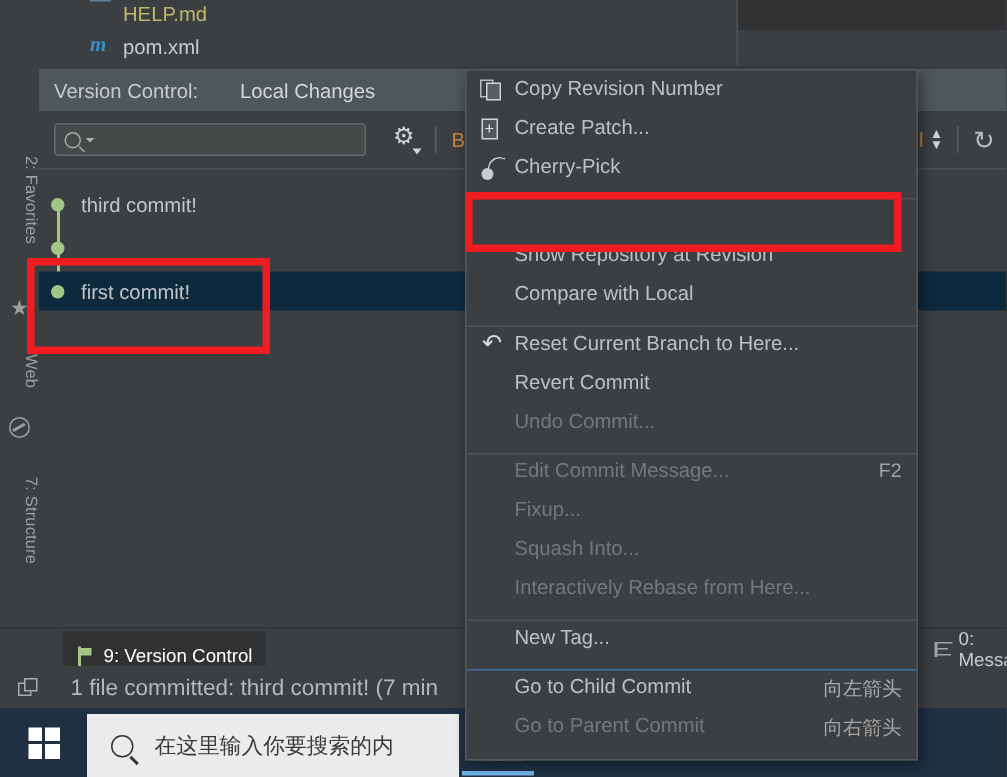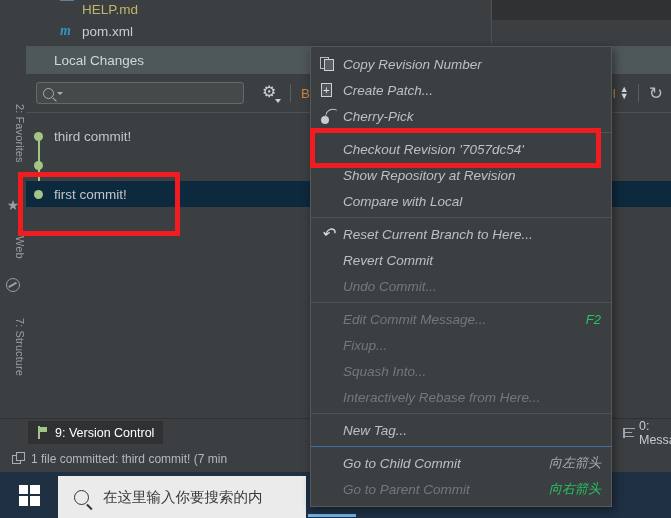--- a/index.html
+++ b/index.html
@@ -421,22 +421,22 @@
   .status-ico:after {
     content:"";
     position:absolute;
     left:4px; top:0px;
     width:9px; height:9px;
     border:1.4px solid #a9adaf;
     box-sizing:border-box;
     background:#3c3f41;
   }
   .status-text {
-    margin-left: 5px;
-    font-size: 12px;
+    margin-left: 21px;
+    font-size: 15px;
     color: #b4b8ba;
     white-space: nowrap;
     overflow: hidden;
   }
 
   
   .taskbar {
     position: absolute;
     left: 0; top: 472px;
     width: 671px; height: 46px;
@@ -543,45 +543,44 @@
     background: #3c3f41;
     border: 1px solid #55595b;
     box-shadow: 2px 3px 9px rgba(0,0,0,0.45);
     padding: 4px 0 4px 0;
     box-sizing: border-box;
     z-index: 40;
   }
   .mi {
     height: 26px;
     display: flex;
-    align-items: center;
+    align-items: flex-start;
     padding-left: 8px;
     box-sizing: border-box;
     position: relative;
-    font-style: italic;
   }
   .mi .mi-ico {
     width: 18px; height: 18px;
     margin-right: 6px;
     flex: 0 0 auto;
     position: relative;
   }
   .mi .mi-label {
     font-size: 13.5px;
     color: #bcc0c2;
     white-space: nowrap;
   }
   .mi.disabled .mi-label { color: #73787a; }
   .mi .mi-accel {
     position: absolute;
     right: 10px;
     font-size: 13px;
     color: #a8acae;
   }
-  .mi.disabled .mi-accel { color: #22c55e; }
+  .mi.disabled .mi-accel { color: #a3a3a3; }
   .mi-sep {
     height: 1px;
     background: #4f5355;
     margin: 3px 0;
   }
   .mi-sep.blue {
     height: 1px;
     background: #3f6fa8;
     margin: 3px 0;
   }
@@ -706,20 +705,21 @@
         <i></i>
         <i></i>
         <i></i>
         <i></i>
       </div>
   </div>
 
   <div class="vc-panel">
 
     <div class="vc-header">
+      <span class="vc-title">Version Control:</span>
       <span class="vc-tab">Local Changes</span>
     </div>
 
     <div class="vc-toolbar">
       <div class="search-box" title="">
         <span class="mag"></span>
         <span class="mag-caret"></span>
       </div>
       <div class="gear-wrap">
         <span class="gear">⚙</span>
@@ -753,21 +753,21 @@
       <div class="commit-row r2">
         <span class="graph-cell">
           <span class="node"></span>
         </span>
         <span class="commit-msg">first commit!</span>
       </div>
     </div>
   </div>
 
   <div class="bottom-bar">
-    <div class="btab active" style="left:28px;">
+    <div class="btab active" style="left:42px;align-items:flex-end;">
       <span class="bico vcs-ico"></span>
       <span>9: Version Control</span>
     </div>
     <div class="btab" style="left:614px;">
       <span class="bico msg-ico">
           <i></i>
           <i></i>
           <i></i>
         </span>
       <span>0: Messages</span>
@@ -813,21 +813,20 @@
       <span class="mi-label">Create Patch...</span>
     </div>
     <div class="mi">
       <span class="mi-ico ico-cherry"></span>
       <span class="mi-label">Cherry-Pick</span>
     </div>
     <div class="mi-sep"></div>
 
     <div class="mi">
       <span class="mi-ico"></span>
-      <span class="mi-label">Checkout Revision '7057dc54'</span>
     </div>
     <div class="mi">
       <span class="mi-ico"></span>
       <span class="mi-label">Show Repository at Revision</span>
     </div>
     <div class="mi">
       <span class="mi-ico"></span>
       <span class="mi-label">Compare with Local</span>
     </div>
     <div class="mi-sep"></div>

